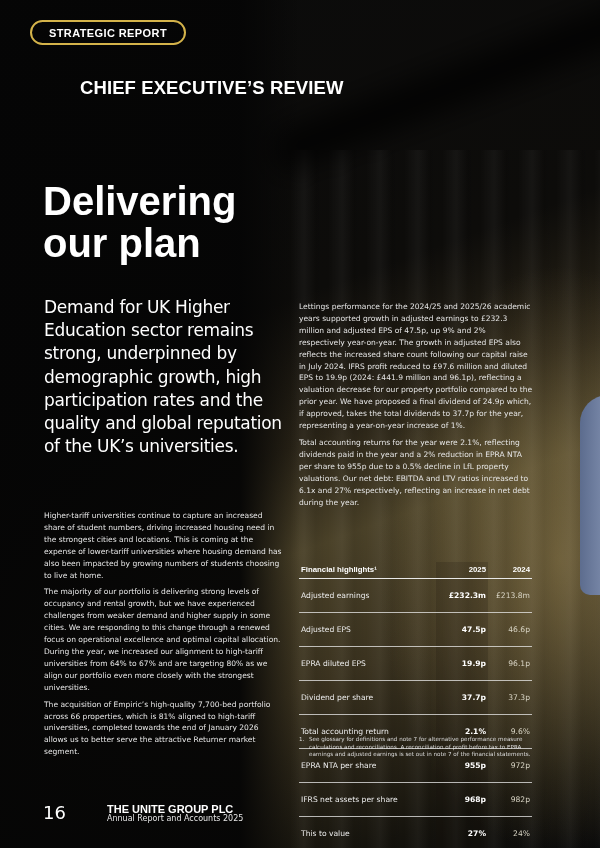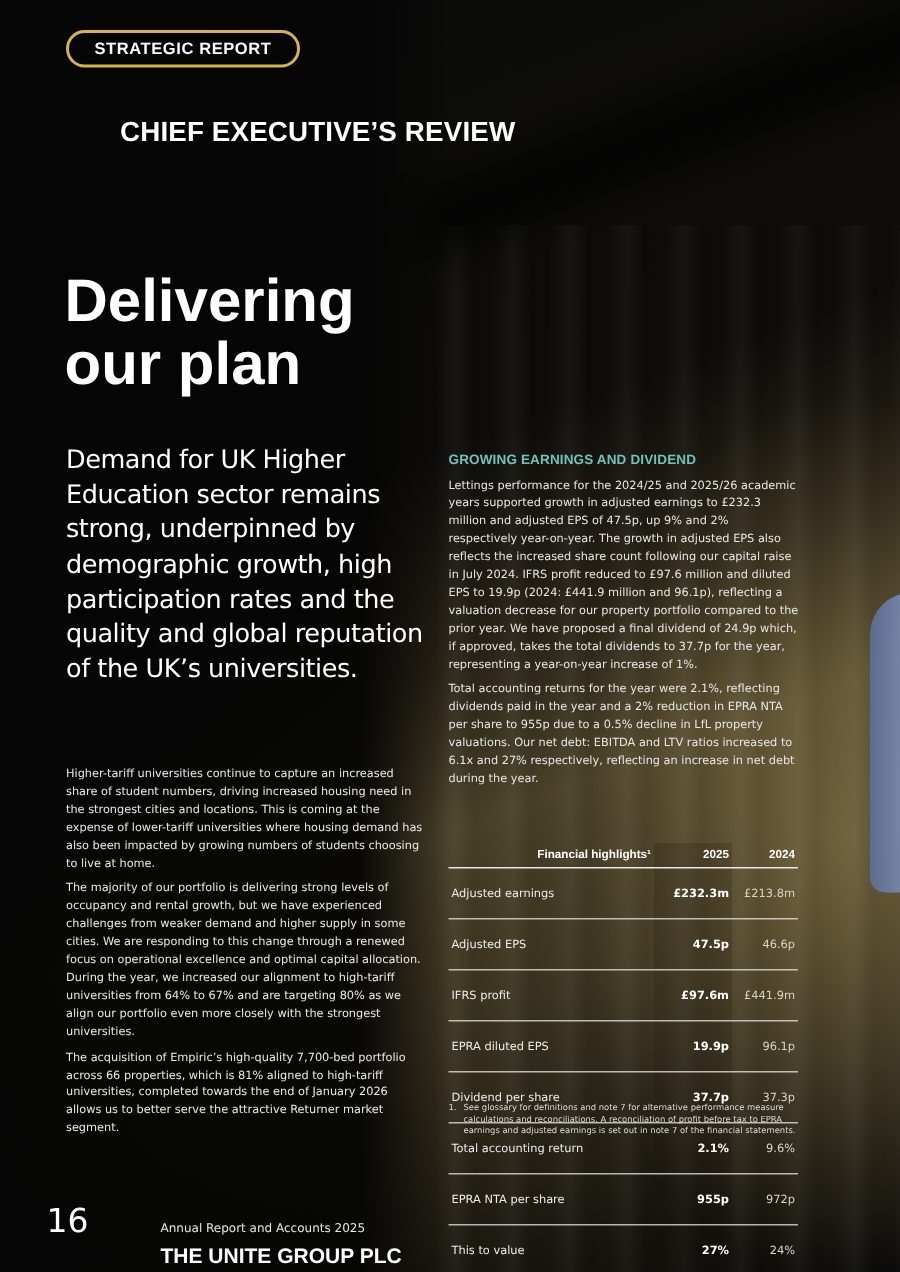--- a/index.html
+++ b/index.html
@@ -31,21 +31,21 @@
       background: repeating-linear-gradient(90deg, rgba(255,255,255,0.0) 0px, rgba(255,255,255,0.04) 14px, rgba(0,0,0,0.06) 26px, rgba(255,255,255,0.0) 38px);
     }
     .person {
       position: absolute; right: -40px; top: 395px; width: 60px; height: 200px;
       background: linear-gradient(90deg, #5c6f98, #8496bd 50%, #6b7ea8);
       border-radius: 28px 0 0 10px;
       opacity: 0.9;
     }
 
     .pill {
-      position: absolute; left: 44px; top: 20px; width: 156px; height: 25px;
+      position: absolute; left: 30px; top: 20px; width: 156px; height: 25px;
       border: 2px solid #d4b34a; border-radius: 14px;
       display: flex; align-items: center; justify-content: center;
       font-family: "Liberation Sans", sans-serif;
       font-weight: bold; font-size: 11px; letter-spacing: 0.4px; color: #fff;
     }
     .kicker {
       position: absolute; left: 44px; top: 77px;
       font-family: "Liberation Sans", sans-serif;
       font-size: 18.5px; font-weight: bold; color: #fff; letter-spacing: 0.1px; margin-left: 36px;
     }
@@ -83,21 +83,21 @@
 
     .fin-table {
       position: absolute; left: 299px; top: 562px; width: 233px;
       border-collapse: collapse;
       font-family: "DejaVu Sans", sans-serif;
       font-size: 7.6px; color: #ececec;
     }
     .fin-table th {
       font-family: "Liberation Sans", sans-serif;
       font-weight: bold; font-size: 7.8px; color: #fff;
-      height: 16px; padding: 0 2px; text-align: right;
+      height: 16px; padding: 0 2px; text-align: left;
       border-bottom: 1.5px solid #e8e8e8;
     }
     .fin-table th.num, .fin-table td.num { text-align: right; }
     .fin-table td {
       height: 19.2px; padding: 12px 2px;
       border-bottom: 0.8px solid rgba(235,235,235,0.75);
     }
     .fin-table tr:last-child td { border-bottom: 1.5px solid #e8e8e8; }
     .fin-table td.v25 { font-weight: bold; color: #fff; }
     .fin-table td.v24 { color: #d8d4c4; }
@@ -106,28 +106,28 @@
 
     .footnote {
       position: absolute; left: 299px; top: 736px; width: 240px;
       font-family: "DejaVu Sans", sans-serif;
       font-size: 5.6px; line-height: 7.6px; color: #dcdcdc;
       display: flex;
     }
     .footnote .fn-num { width: 10px; flex-shrink: 0; }
 
     .page-num {
-      position: absolute; left: 31px; top: 802px;
-      font-family: "DejaVu Sans", sans-serif;
-      font-size: 22px; color: #fff;
+      position: absolute; left: 43px; top: 802px;
+      font-family: "DejaVu Sans", sans-serif;
+      font-size: 18px; color: #fff;
     }
     .footer-org {
-      position: absolute; left: 107px; top: 829px;
-      font-family: "Liberation Sans", sans-serif;
-      font-weight: bold; font-size: 14px; color: #fff;
+      position: absolute; left: 107px; top: 803px;
+      font-family: "Liberation Sans", sans-serif;
+      font-weight: bold; font-size: 11px; color: #fff;
     }
     .footer-sub {
       position: absolute; left: 107px; top: 814px;
       font-family: "DejaVu Sans", sans-serif;
       font-size: 8px; color: #e6e6e6;
     }
   </style>
 </head>
 <body>
 
@@ -148,21 +148,20 @@
 
 <div class="lead">Demand for UK Higher Education sector remains strong, underpinned by demographic growth, high participation rates and the quality and global reputation of the UK’s universities.</div>
 
 <div class="left-body">
   <p>Higher-tariff universities continue to capture an increased share of student numbers, driving increased housing need in the strongest cities and locations. This is coming at the expense of lower-tariff universities where housing demand has also been impacted by growing numbers of students choosing to live at home.</p>
   <p>The majority of our portfolio is delivering strong levels of occupancy and rental growth, but we have experienced challenges from weaker demand and higher supply in some cities. We are responding to this change through a renewed focus on operational excellence and optimal capital allocation. During the year, we increased our alignment to high-tariff universities from 64% to 67% and are targeting 80% as we align our portfolio even more closely with the strongest universities.</p>
   <p>The acquisition of Empiric’s high-quality 7,700-bed portfolio across 66 properties, which is 81% aligned to high-tariff universities, completed towards the end of January 2026 allows us to better serve the attractive Returner market segment.</p>
 </div>
 
 <div class="right-col">
-  <div class="sec-head">GROWING EARNINGS AND DIVIDEND</div>
   <p>Lettings performance for the 2024/25 and 2025/26 academic years supported growth in adjusted earnings to £232.3 million and adjusted EPS of 47.5p, up 9% and 2% respectively year-on-year. The growth in adjusted EPS also reflects the increased share count following our capital raise in July 2024. IFRS profit reduced to £97.6 million and diluted EPS to 19.9p (2024: £441.9 million and 96.1p), reflecting a valuation decrease for our property portfolio compared to the prior year. We have proposed a final dividend of 24.9p which, if approved, takes the total dividends to 37.7p for the year, representing a year-on-year increase of 1%.</p>
   <p>Total accounting returns for the year were 2.1%, reflecting dividends paid in the year and a 2% reduction in EPRA NTA per share to 955p due to a 0.5% decline in LfL property valuations. Our net debt: EBITDA and LTV ratios increased to 6.1x and 27% respectively, reflecting an increase in net debt during the year.</p>
 </div>
 
 <table class="fin-table">
   <thead>
     <tr>
       <th>Financial highlights¹</th>
       <th class="num col-25">2025</th>
       <th class="num col-24">2024</th>
@@ -173,43 +172,43 @@
       <td>Adjusted earnings</td>
       <td class="num v25 col-25">£232.3m</td>
       <td class="num v24">£213.8m</td>
     </tr>
     <tr>
       <td>Adjusted EPS</td>
       <td class="num v25 col-25">47.5p</td>
       <td class="num v24">46.6p</td>
     </tr>
     <tr>
-      <td>IFRS profit</td>
-      <td class="num v25 col-25">£97.6m</td>
-      <td class="num v24">£441.9m</td>
-    </tr>
-    <tr>
       <td>EPRA diluted EPS</td>
       <td class="num v25 col-25">19.9p</td>
       <td class="num v24">96.1p</td>
     </tr>
     <tr>
       <td>Dividend per share</td>
       <td class="num v25 col-25">37.7p</td>
       <td class="num v24">37.3p</td>
     </tr>
     <tr>
       <td>Total accounting return</td>
       <td class="num v25 col-25">2.1%</td>
       <td class="num v24">9.6%</td>
     </tr>
     <tr>
       <td>EPRA NTA per share</td>
       <td class="num v25 col-25">955p</td>
       <td class="num v24">972p</td>
+    </tr>
+    <tr>
+      <td>IFRS net assets per share</td>
+      <td class="num v25 col-25">968p</td>
+      <td class="num v24">982p</td>
     </tr>
     <tr>
       <td>This to value</td>
       <td class="num v25 col-25">27%</td>
       <td class="num v24">24%</td>
     </tr>
   </tbody>
 </table>
 
 <div class="footnote">

